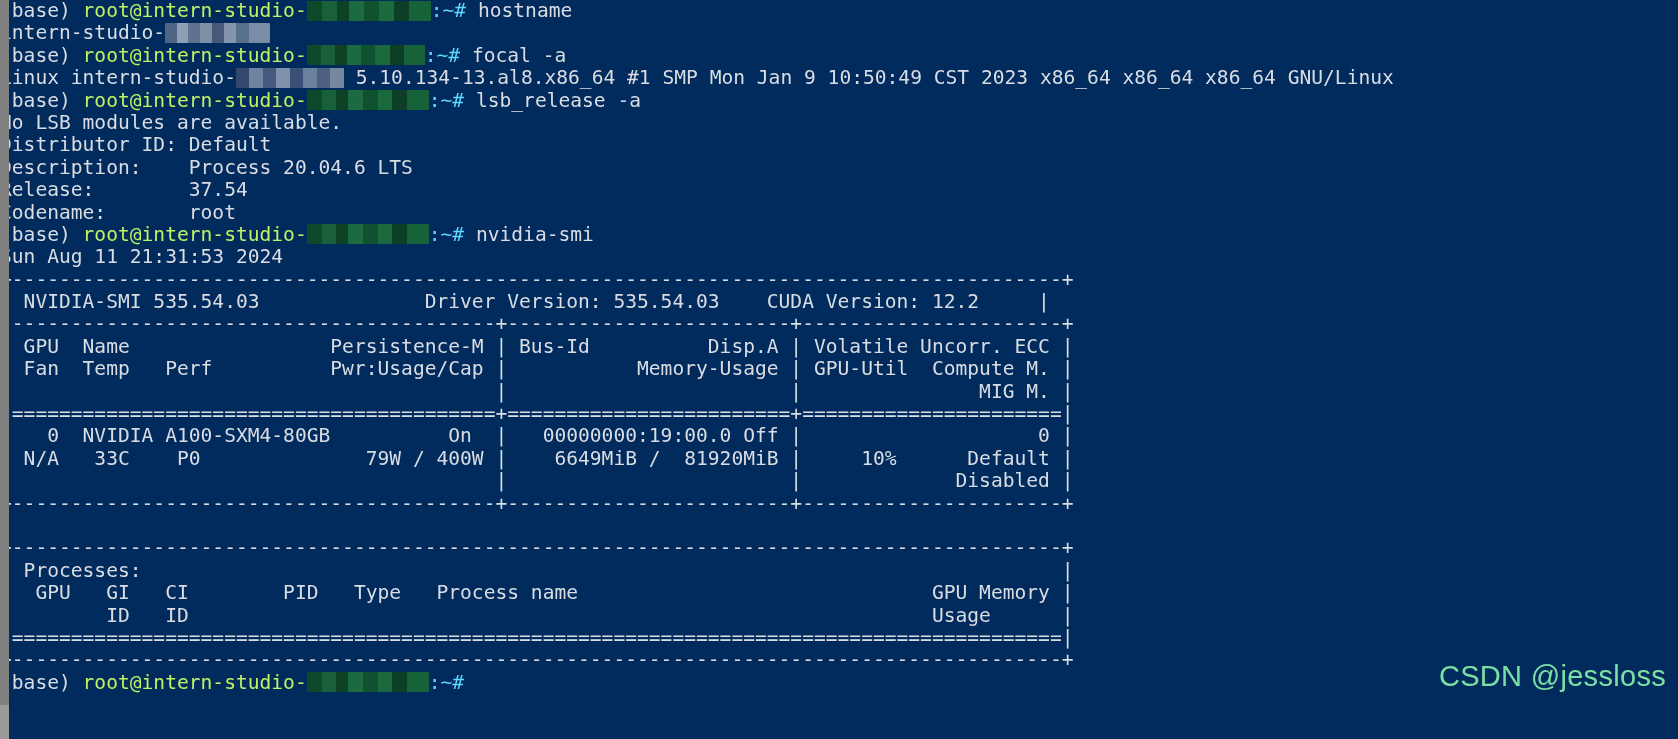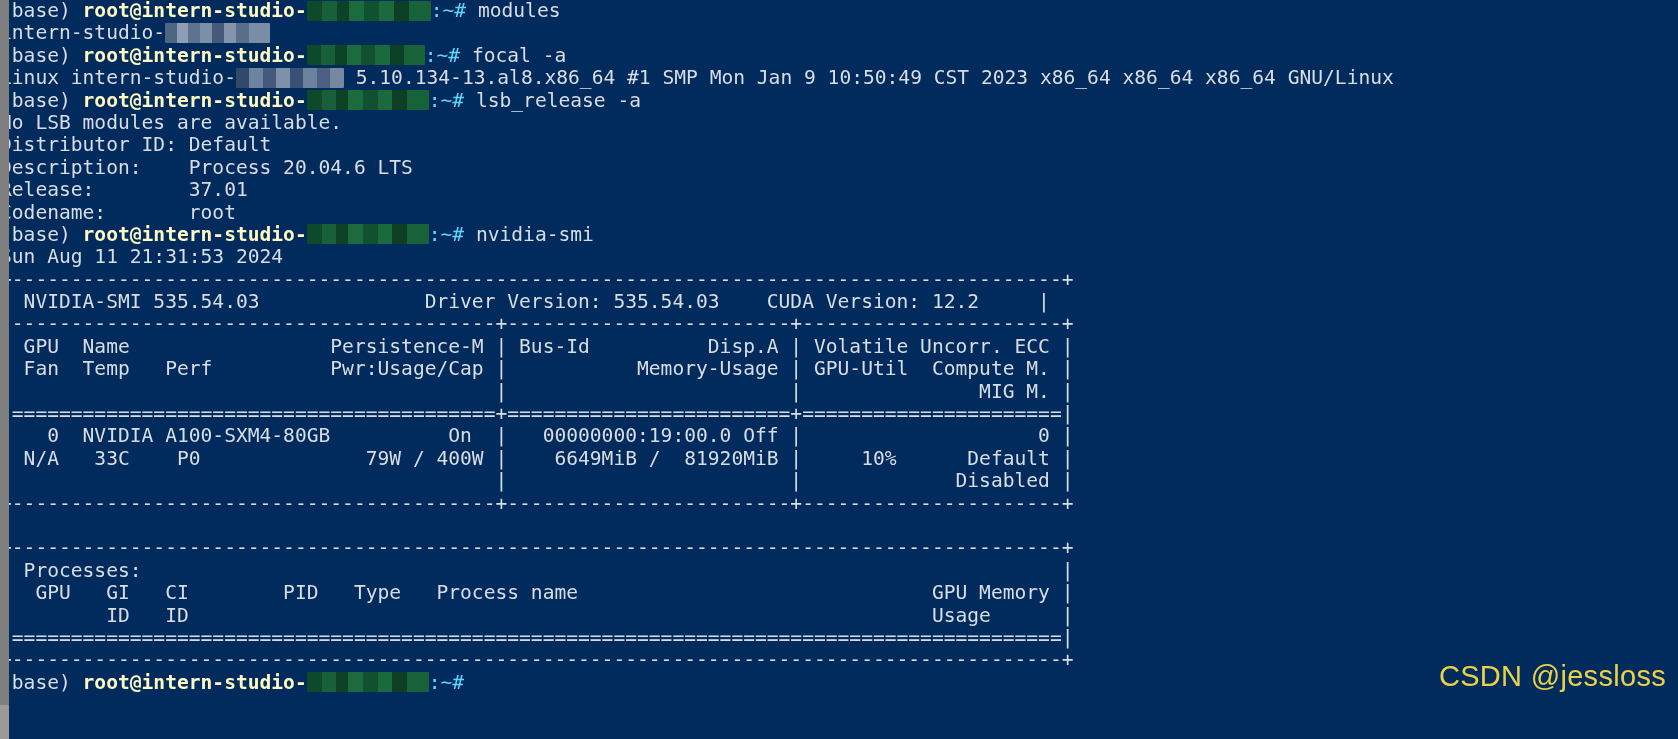--- a/index.html
+++ b/index.html
@@ -47,21 +47,21 @@
     line-height: 22.4px;
     font-size: 19.6px;
     letter-spacing: 0px;
     white-space: pre;
     color: #d9dde3;
     margin: 0;
     padding: 0;
   }
   .seg { white-space: pre; }
   .c-white  { color: #d9dde3; }
-  .c-green  { color: #fef9c3; font-weight: bold; }
+  .c-green  { color: #bef264; }
   .c-cyan   { color: #5fd7ff; }
 
   
   .redact {
     display: inline-block;
     vertical-align: middle;
     height: 20px;
     position: relative;
     top: -1px;
     border-radius: 1px;
@@ -87,52 +87,52 @@
         #33486a 0 12%, #6e83a0 12% 25%, #44597c 25% 37%,
         #7e91aa 37% 50%, #3b5076 50% 62%, #6c819e 62% 75%,
         #4a5f82 75% 87%, #76889f 87% 100%);
   }
   #watermark {
     position: absolute;
     right: 12px;
     bottom: 46px;
     font-family: "Liberation Sans", sans-serif;
     font-size: 29px;
-    color: #fde047;
+    color: #86efac;
     opacity: 0.92;
     letter-spacing: 0.3px;
     z-index: 6;
     white-space: pre;
   }
 </style>
 </head>
 <body>
 
 <div id="terminal">
 
   <div id="scroll-gutter">
     <div id="scroll-thumb"></div>
   </div>
 
   <div id="screen">
 
-    <div class="line"><span class="seg c-white">(base)</span><span class="seg c-white"> </span><span class="seg c-green">root@intern-studio-</span><span class="redact green" style="width:124px"></span><span class="seg c-cyan">:~#</span><span class="seg c-white"> </span><span class="seg c-white">modules</span></div>
+    <div class="line"><span class="seg c-white">(base)</span><span class="seg c-white"> </span><span class="seg c-green">root@intern-studio-</span><span class="redact green" style="width:124px"></span><span class="seg c-cyan">:~#</span><span class="seg c-white"> </span><span class="seg c-white">hostname</span></div>
 
     <div class="line"><span class="seg c-white">intern-studio-</span><span class="redact grey" style="width:105px"></span></div>
 
     <div class="line"><span class="seg c-white">(base)</span><span class="seg c-white"> </span><span class="seg c-green">root@intern-studio-</span><span class="redact green" style="width:118px"></span><span class="seg c-cyan">:~#</span><span class="seg c-white"> </span><span class="seg c-white">focal -a</span></div>
 
     <div class="line"><span class="seg c-white">Linux</span><span class="seg c-white"> </span><span class="seg c-white">intern-studio-</span><span class="redact greydark" style="width:108px"></span><span class="seg c-white"> 5.10.134-13.al8.x86_64 #1 SMP Mon Jan 9 10:50:49 CST 2023 x86_64 x86_64 x86_64 GNU/Linux</span></div>
 
     <div class="line"><span class="seg c-white">(base)</span><span class="seg c-white"> </span><span class="seg c-green">root@intern-studio-</span><span class="redact green" style="width:122px"></span><span class="seg c-cyan">:~#</span><span class="seg c-white"> </span><span class="seg c-white">lsb_release -a</span></div>
 
     <div class="line">No LSB modules are available.</div>
     <div class="line"><span class="seg">Distributor ID:</span><span class="seg"> </span><span class="seg">Default</span></div>
     <div class="line"><span class="seg">Description:</span><span class="seg">    </span><span class="seg">Process 20.04.6 LTS</span></div>
-    <div class="line"><span class="seg">Release:</span><span class="seg">        </span><span class="seg">37.01</span></div>
+    <div class="line"><span class="seg">Release:</span><span class="seg">        </span><span class="seg">37.54</span></div>
     <div class="line"><span class="seg">Codename:</span><span class="seg">       </span><span class="seg">root</span></div>
 
     <div class="line"><span class="seg c-white">(base)</span><span class="seg c-white"> </span><span class="seg c-green">root@intern-studio-</span><span class="redact green" style="width:122px"></span><span class="seg c-cyan">:~#</span><span class="seg c-white"> </span><span class="seg c-white">nvidia-smi</span></div>
 
     <div class="line">Sun Aug 11 21:31:53 2024</div>
     <div class="line">+-----------------------------------------------------------------------------------------+</div>
     <div class="line">| NVIDIA-SMI 535.54.03              Driver Version: 535.54.03    CUDA Version: 12.2     |</div>
     <div class="line">|-----------------------------------------+------------------------+----------------------+</div>
     <div class="line">| GPU  Name                 Persistence-M | Bus-Id          Disp.A | Volatile Uncorr. ECC |</div>
     <div class="line">| Fan  Temp   Perf          Pwr:Usage/Cap |           Memory-Usage | GPU-Util  Compute M. |</div>

